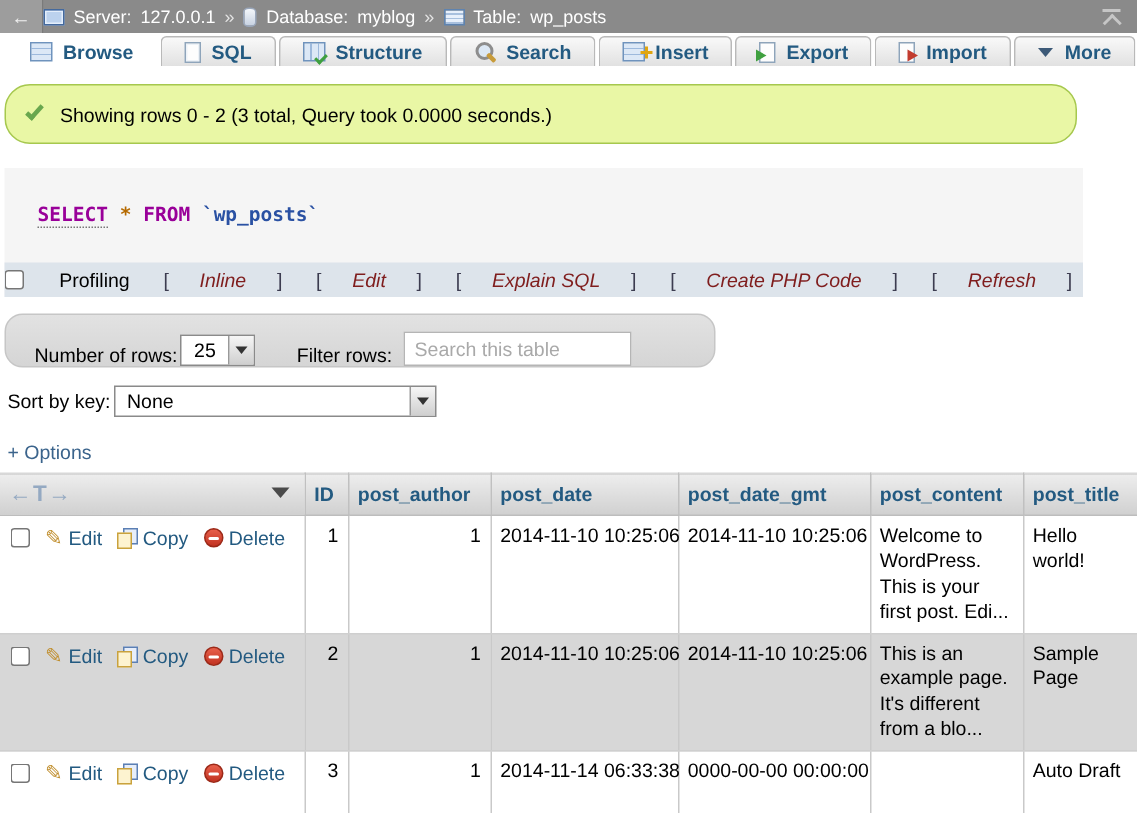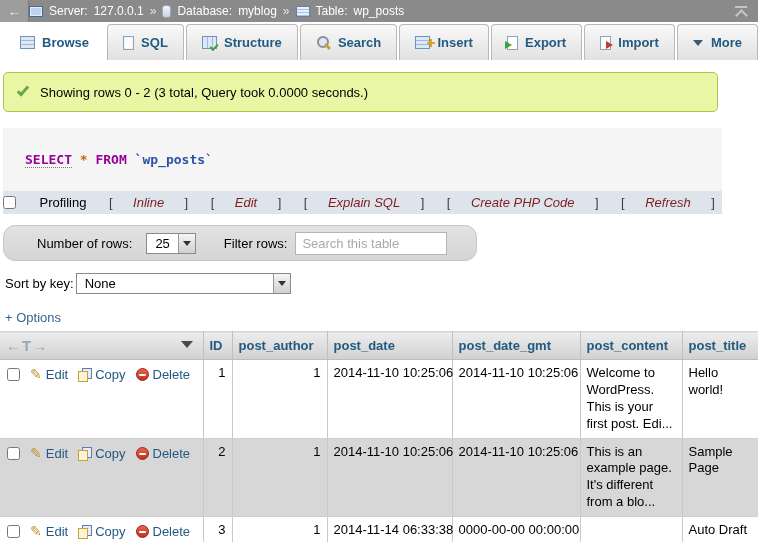--- a/index.html
+++ b/index.html
@@ -18,21 +18,21 @@
   .db-icon { display:inline-block; width:9px; height:13px; background:linear-gradient(#f4f7fb,#c7d2e2);
     border:1px solid #9aa7bb; border-radius:4px / 3px; }
   .tblmini-icon { display:inline-block; width:14px; height:11px; border:1px solid #5e83b0;
     background:repeating-linear-gradient(180deg,#e8f0fb 0 2px,#a8c0de 2px 3px); }
   .collapse-icon { position:relative; width:14px; height:11px; margin-right:10px; cursor:pointer; }
   .collapse-icon::before { content:""; position:absolute; top:0; left:1px; width:12px; height:2px; background:#c6c6c6; }
   .collapse-icon::after { content:""; position:absolute; top:5px; left:3px; width:7px; height:7px;
     border-left:2px solid #c6c6c6; border-top:2px solid #c6c6c6; transform:rotate(45deg); }
 
   
-  .tabbar { height:38px; display:flex; align-items:stretch; padding:2px 0 0 4px; background:#fff; gap:2px;justify-content:space-between; }
+  .tabbar { height:22px; display:flex; align-items:stretch; padding:2px 0 0 4px; background:#fff; gap:2px; }
   .tab { display:flex; align-items:center; padding:0 15px; font-weight:bold; color:#235a81;
     border:1px solid #b9b9b9; border-bottom:none; border-radius:4px 4px 0 0;
     background:linear-gradient(#f9f9f9,#e1e1e1); cursor:pointer; white-space:nowrap; }
   .tab.active { background:#fff; border-color:transparent; }
   .ti { display:inline-block; margin-right:7px; }
   .ti-grid { width:15px; height:13px; border:1px solid #6f93bd;
     background:repeating-linear-gradient(180deg,#dce8f6 0 3px,#9db9dc 3px 4px); }
   .ti-structure { position:relative; width:15px; height:13px; border:1px solid #6f93bd;
     background:repeating-linear-gradient(90deg,#dce8f6 0 4px,#9db9dc 4px 5px); }
   .ti-structure::after { content:""; position:absolute; right:-2px; bottom:-1px; width:6px; height:3px;
@@ -51,40 +51,40 @@
   .ti-export::after { content:""; position:absolute; top:4px; left:-3px; width:0; height:0;
     border-left:7px solid #3fa03f; border-top:4px solid transparent; border-bottom:4px solid transparent; }
   .ti-import { position:relative; width:11px; height:14px; background:#fdfdfd; border:1px solid #8ea4ba; }
   .ti-import::after { content:""; position:absolute; top:4px; right:-3px; width:0; height:0;
     border-left:7px solid #c23b2e; border-top:4px solid transparent; border-bottom:4px solid transparent; }
   .caret-down { width:0; height:0; border-left:5px solid transparent; border-right:5px solid transparent;
     border-top:6px solid #3d5a78; margin-right:8px; }
 
   
   .msg { margin:12px 0 0 3px; width:715px; height:40px; background:#e9f7a5;
-    border:1px solid #a6c84e; border-radius:5px; display:flex; align-items:center; padding-left:13px; }
+    border:1px solid #a6c84e; border-radius:17px; display:flex; align-items:center; padding-left:13px; }
   .check-icon { display:inline-block; width:12px; height:6px; border-left:3px solid #69a74e;
     border-bottom:3px solid #69a74e; transform:rotate(-48deg); margin:-4px 11px 0 0; }
 
   
   .querybox { margin:16px 0 0 3px; width:719px; background:#f5f5f5; }
   .sqlline { padding:24px 0 24px 22px; font-family:"DejaVu Sans Mono", monospace; font-size:13px; }
   .kw { color:#990099; font-weight:bold; }
   .kw.dotted { border-bottom:1px dotted #777; }
   .sql-star { color:#b56a00; font-weight:bold; }
   .sql-id { color:#2a51a3; font-weight:bold; }
   .query-toolbar { height:23px; background:#dde4eb; display:flex; align-items:center;
     justify-content:space-between; padding-right:5px; }
   .query-toolbar label { margin:0 2px 0 5px; }
   .bracket { color:#3c3c50; margin:0 2px; }
   .qlink { color:#7f1d1d; text-decoration:none; cursor:pointer;font-style:italic; }
 
   
   .rowsbar { margin:11px 0 0 3px; width:474px; height:36px; border:1px solid #c6c6c6; border-radius:12px;
-    background:linear-gradient(#e2e2e2,#d5d5d5); display:flex; align-items:center; padding-left:33px; }
+    background:linear-gradient(#e2e2e2,#d5d5d5); display:flex; align-items:flex-end; padding-left:19px; }
   .selectbox { display:inline-flex; align-items:stretch; height:21px; border:1px solid #8a8a8a; background:#fff; cursor:pointer; }
   .selectbox .sel-text { display:flex; align-items:center; padding:0 8px; }
   .sel-btn { width:17px; background:linear-gradient(#f6f6f6,#cfcfcf); border-left:1px solid #999;
     display:flex; align-items:center; justify-content:center; }
   .sel-btn::after { content:""; width:0; height:0; border-left:4px solid transparent;
     border-right:4px solid transparent; border-top:5px solid #333; }
   .filter-input { width:152px; height:23px; border:1px solid #b5b5b5; padding:0 6px; font-size:13px;
     font-family:"Liberation Sans", sans-serif; color:#333; }
   .filter-input::placeholder { color:#a9a9a9; }
   .sortrow { margin:12px 0 0 5px; display:flex; align-items:center; }
@@ -213,21 +213,21 @@
     <span class="bracket">]</span>
     <span class="bracket">[</span>
     <a class="qlink">Refresh</a>
     <span class="bracket">]</span>
   </div>
 </div>
 
 
 <div class="rowsbar">
   <span>Number of rows:</span>
-  <div class="selectbox" style="margin-left:14px;">
+  <div class="selectbox" style="margin-left:2px;">
     <span class="sel-text">25</span>
     <span class="sel-btn"></span>
   </div>
   <span style="margin-left:28px;">Filter rows:</span>
   <input class="filter-input" style="margin-left: 8px;" type="text" placeholder="Search this table">
 </div>
 
 
 <div class="sortrow">
   <span>Sort by key:</span>

